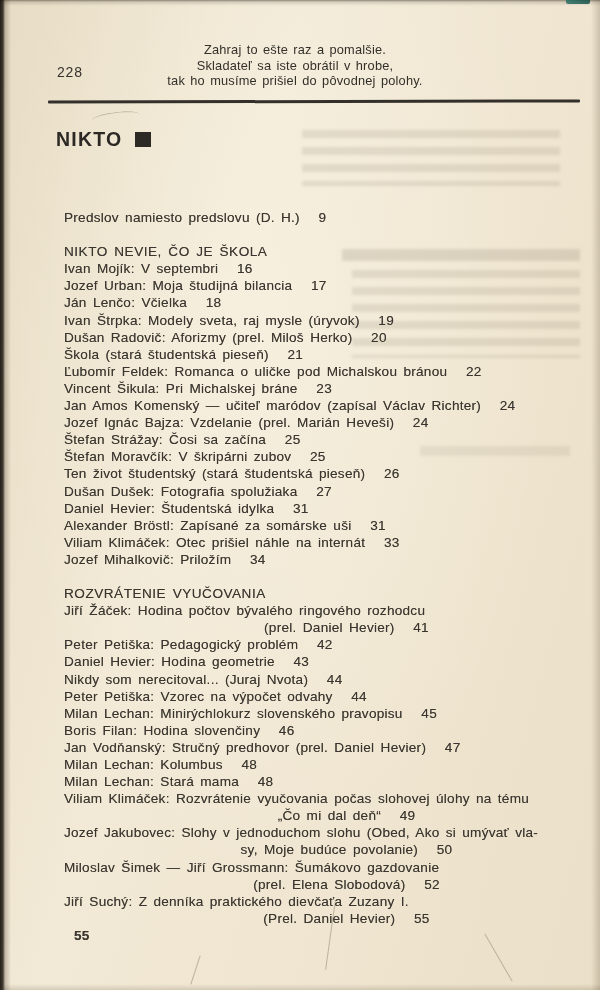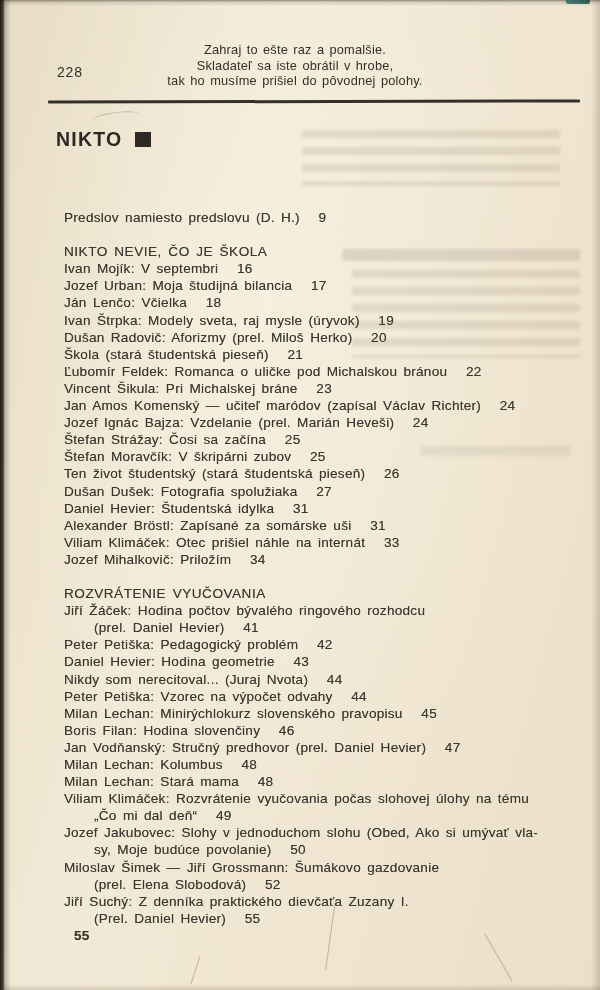--- a/index.html
+++ b/index.html
@@ -33,21 +33,21 @@
     border-top:1.6px solid rgba(95,88,74,0.32);border-radius:50%;transform:rotate(-7deg);}
   .obsah{position:absolute;left:56px;top:128px;font-size:19.5px;font-weight:bold;
     letter-spacing:1.2px;color:#2c2925;}
   .obsah .square{display:inline-block;width:16px;height:15px;background:#2d2a26;
     margin-left:13px;transform:translateY(1px);}
   
   .toc{position:absolute;left:64px;top:193px;width:535px;font-size:13.6px;
     line-height:17.1px;letter-spacing:.25px;word-spacing:2.2px;white-space:pre;
     text-shadow:0 0 .4px rgba(58,54,47,0.55);margin-top:16px;}
   .toc-line{height:17.1px;}
-  .toc-line.indent{padding-left:30px;}
+  .toc-line.indent{padding-left:30px;text-align:center;}
   .toc-line.indent-sm{padding-left:10px;font-weight:bold;}
   .toc-line.heading{letter-spacing:.5px;}
   
   .ghost{position:absolute;filter:blur(1.6px);opacity:.5;pointer-events:none;}
   .g-stripes{background:repeating-linear-gradient(180deg,
       rgba(120,108,90,0.30) 0px, rgba(120,108,90,0.30) 8px,
       rgba(0,0,0,0) 8px, rgba(0,0,0,0) 17px);}
   .ghost1{left:302px;top:130px;width:258px;height:56px;}
   .ghost2{left:342px;top:249px;width:238px;height:12px;background:rgba(115,103,86,0.35);}
   .ghost3{left:352px;top:270px;width:228px;height:88px;}

